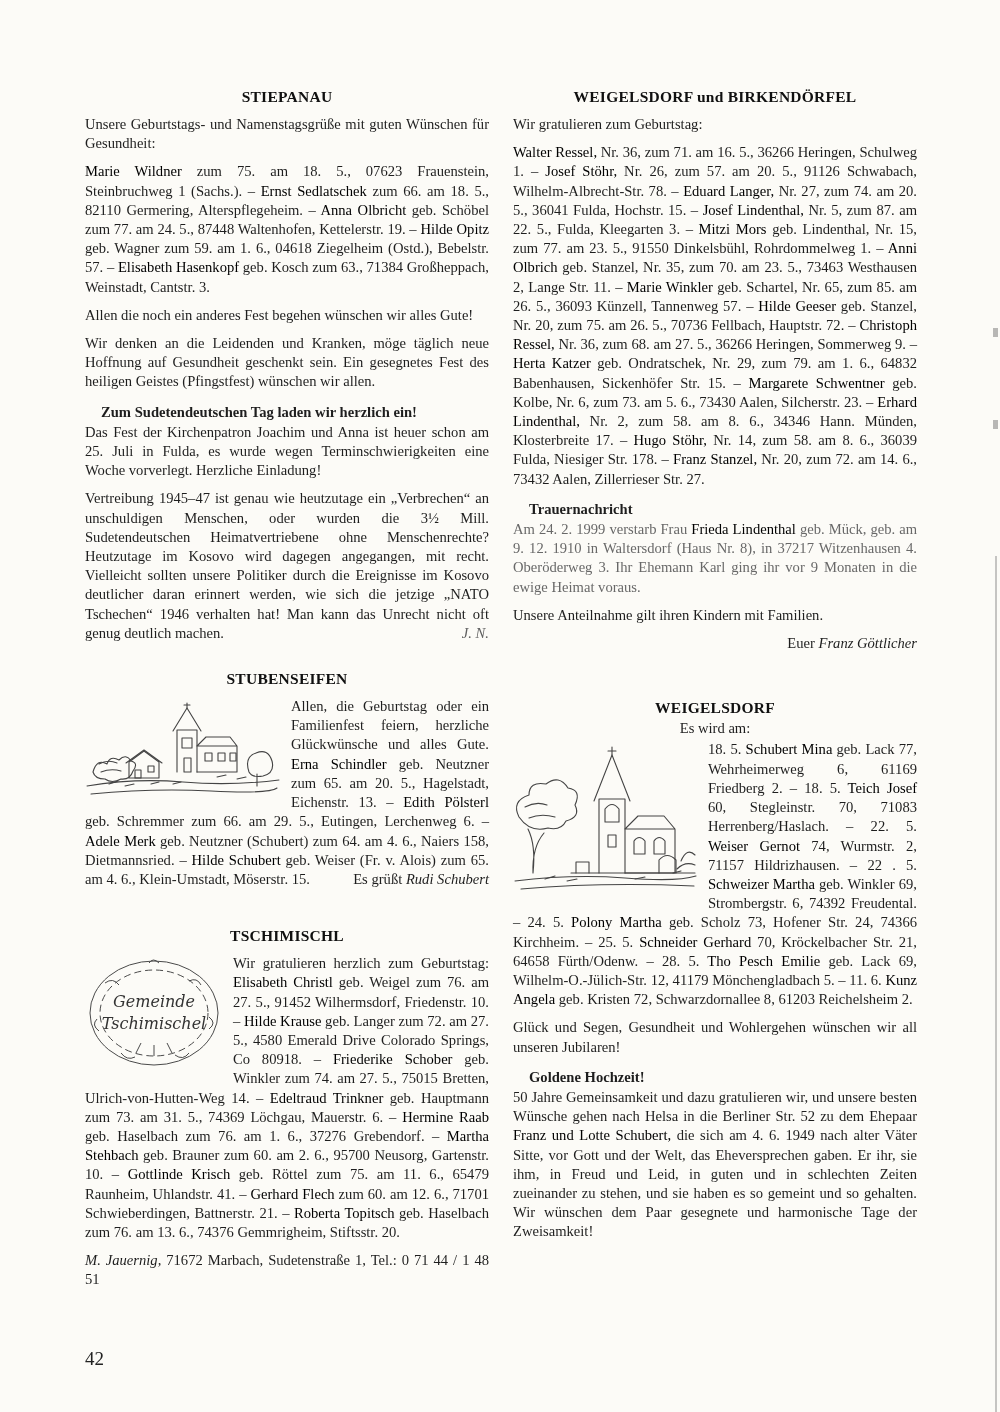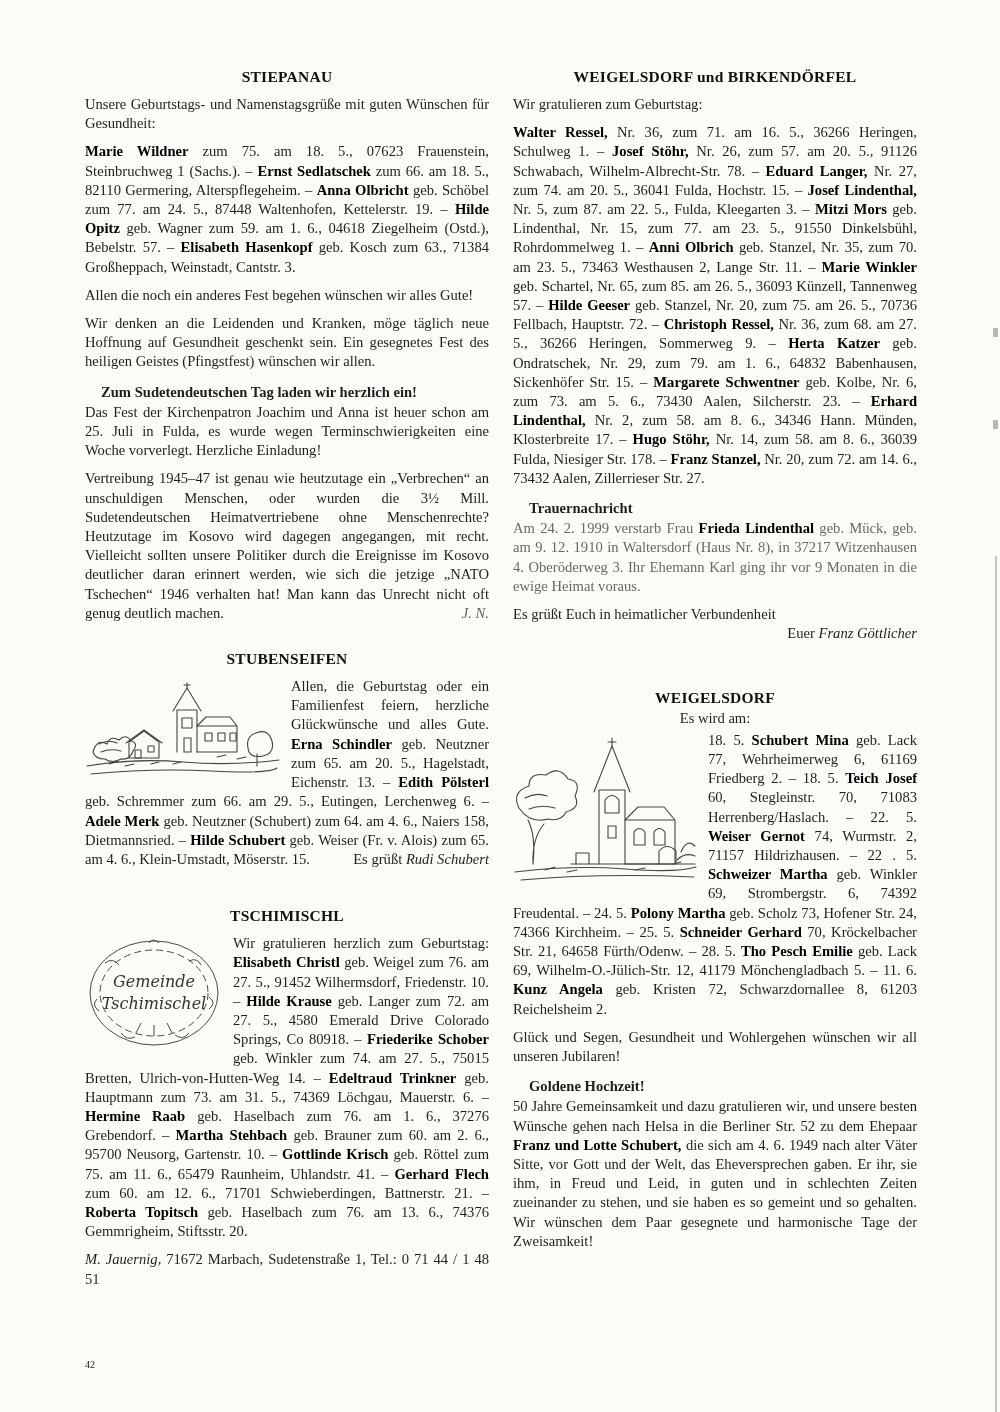--- a/index.html
+++ b/index.html
@@ -1,38 +1,38 @@
 <!DOCTYPE html>
 <html lang="de"><head>
 <meta charset="utf-8">
 <style>
   * { margin:0; padding:0; box-sizing:border-box; }
   html,body { width:1000px; }
   body { background:#fcfbf7; font-family:"Liberation Serif","DejaVu Serif",serif; }
   .page { position:relative; width:1000px; height:1412px; background:#fcfbf7; color:#1e1e1e; overflow:hidden; }
-  .columns { display:flex; gap:24px; padding:68px 83px 0 85px; }
+  .columns { display:flex; gap:24px; padding:88px 83px 0 85px; }
   .col { width:404px; flex:0 0 404px; }
   .sec-title { font-size:15.5px; font-weight:bold; text-align:center; letter-spacing:.25px; color:#101010; margin:0 0 9px; }
   .para { font-size:14.6px; line-height:19.2px; text-align:justify; margin:0 0 9px; }
   .subhead { font-weight:bold; text-align:left; margin:11px 16px 1px; }
   .center { text-align:center; margin-bottom:2px; }
   .right-line { text-align:right; }
   .no-gap { margin-bottom:0; }
   .sig-inline { float:right; padding-left:12px; }
   .ri, .it { font-style:italic; }
-  .rb { font-weight:bold; color:#000; }
+  .rb { font-weight:normal; color:#000; }
   .dim { color:#5f5f5f; font-style:italic; }
   .faded { color:#686868; }
   .gap-md { margin-top:27px; }
   .gap-lg { margin-top:29px; }
   .gap-xl { margin-top:46px; }
   .flow::after { content:""; display:block; clear:both; }
   .illus { float:left; margin:3px 10px 3px 0; }
   svg text { font-family:"DejaVu Serif","Liberation Serif",serif; }
-  .page-number { position:absolute; left:85px; bottom:42px; font-size:10px; color:#222; }
+  .page-number { position:absolute; left:85px; bottom:42px; font-size:19px; color:#222; }
   .scan-line { position:absolute; right:3px; top:556px; height:856px; width:2px; background:rgba(115,115,115,.4); }
   .scan-tick { position:absolute; right:2px; width:5px; height:9px; background:rgba(115,115,115,.5); }
   .tick-1 { top:328px; }
   .tick-2 { top:420px; }
 </style>
 </head>
 <body>
 
 <div class="page">
   <div class="columns">
@@ -101,21 +101,21 @@
     </div>
 
     <div class="col">
 
       <section>
         <h2 class="sec-title">WEIGELSDORF und BIRKENDÖRFEL</h2>
         <p class="para">Wir gratulieren zum Geburtstag:</p>
         <p class="para"><span class="rb">Walter Ressel,</span><span> Nr. 36, zum 71. am 16. 5., 36266 Heringen, Schulweg 1. – </span><span class="rb">Josef Stöhr,</span><span> Nr. 26, zum 57. am 20. 5., 91126 Schwabach, Wilhelm-Albrecht-Str. 78. – </span><span class="rb">Eduard Langer,</span><span> Nr. 27, zum 74. am 20. 5., 36041 Fulda, Hochstr. 15. – </span><span class="rb">Josef Lindenthal,</span><span> Nr. 5, zum 87. am 22. 5., Fulda, Kleegarten 3. – </span><span class="rb">Mitzi Mors</span><span> geb. Lindenthal, Nr. 15, zum 77. am 23. 5., 91550 Dinkelsbühl, Rohrdommelweg 1. – </span><span class="rb">Anni Olbrich</span><span> geb. Stanzel, Nr. 35, zum 70. am 23. 5., 73463 Westhausen 2, Lange Str. 11. – </span><span class="rb">Marie Winkler</span><span> geb. Schartel, Nr. 65, zum 85. am 26. 5., 36093 Künzell, Tannenweg 57. – </span><span class="rb">Hilde Geeser</span><span> geb. Stanzel, Nr. 20, zum 75. am 26. 5., 70736 Fellbach, Hauptstr. 72. – </span><span class="rb">Christoph Ressel,</span><span> Nr. 36, zum 68. am 27. 5., 36266 Heringen, Sommerweg 9. – </span><span class="rb">Herta Katzer</span><span> geb. Ondratschek, Nr. 29, zum 79. am 1. 6., 64832 Babenhausen, Sickenhöfer Str. 15. – </span><span class="rb">Margarete Schwentner</span><span> geb. Kolbe, Nr. 6, zum 73. am 5. 6., 73430 Aalen, Silcherstr. 23. – </span><span class="rb">Erhard Lindenthal,</span><span> Nr. 2, zum 58. am 8. 6., 34346 Hann. Münden, Klosterbreite 17. – </span><span class="rb">Hugo Stöhr,</span><span> Nr. 14, zum 58. am 8. 6., 36039 Fulda, Niesiger Str. 178. – </span><span class="rb">Franz Stanzel,</span><span> Nr. 20, zum 72. am 14. 6., 73432 Aalen, Zillerrieser Str. 27.</span></p>
         <p class="para subhead">Trauernachricht</p>
         <p class="para faded"><span>Am 24. 2. 1999 verstarb Frau </span><span class="rb">Frieda Lindenthal</span><span> geb. Mück, geb. am 9. 12. 1910 in Waltersdorf (Haus Nr. 8), in 37217 Witzenhausen 4. Oberöderweg 3. Ihr Ehemann Karl ging ihr vor 9 Monaten in die ewige Heimat voraus.</span></p>
-        <p class="para no-gap">Es grüßt Euch in heimatlicher Verbundenheit</p>
+        <p class="para">Unsere Anteilnahme gilt ihren Kindern mit Familien.</p>
         <p class="para right-line"><span>Euer </span><span class="it">Franz Göttlicher</span></p>
       </section>
 
       <section class="gap-xl">
         <h2 class="sec-title" style="margin-bottom:2px">WEIGELSDORF</h2>
         <p class="para center">Es wird am:</p>
         <div class="flow">
           <svg class="illus" width="185" height="150" viewBox="0 0 185 150" aria-hidden="true">
             <g fill="none" stroke="#444" stroke-width="1.1" stroke-linecap="round" stroke-linejoin="round">
               <path d="M20 130 q3 -28 -5 -44 M20 130 q-1 -26 11 -40"></path>

